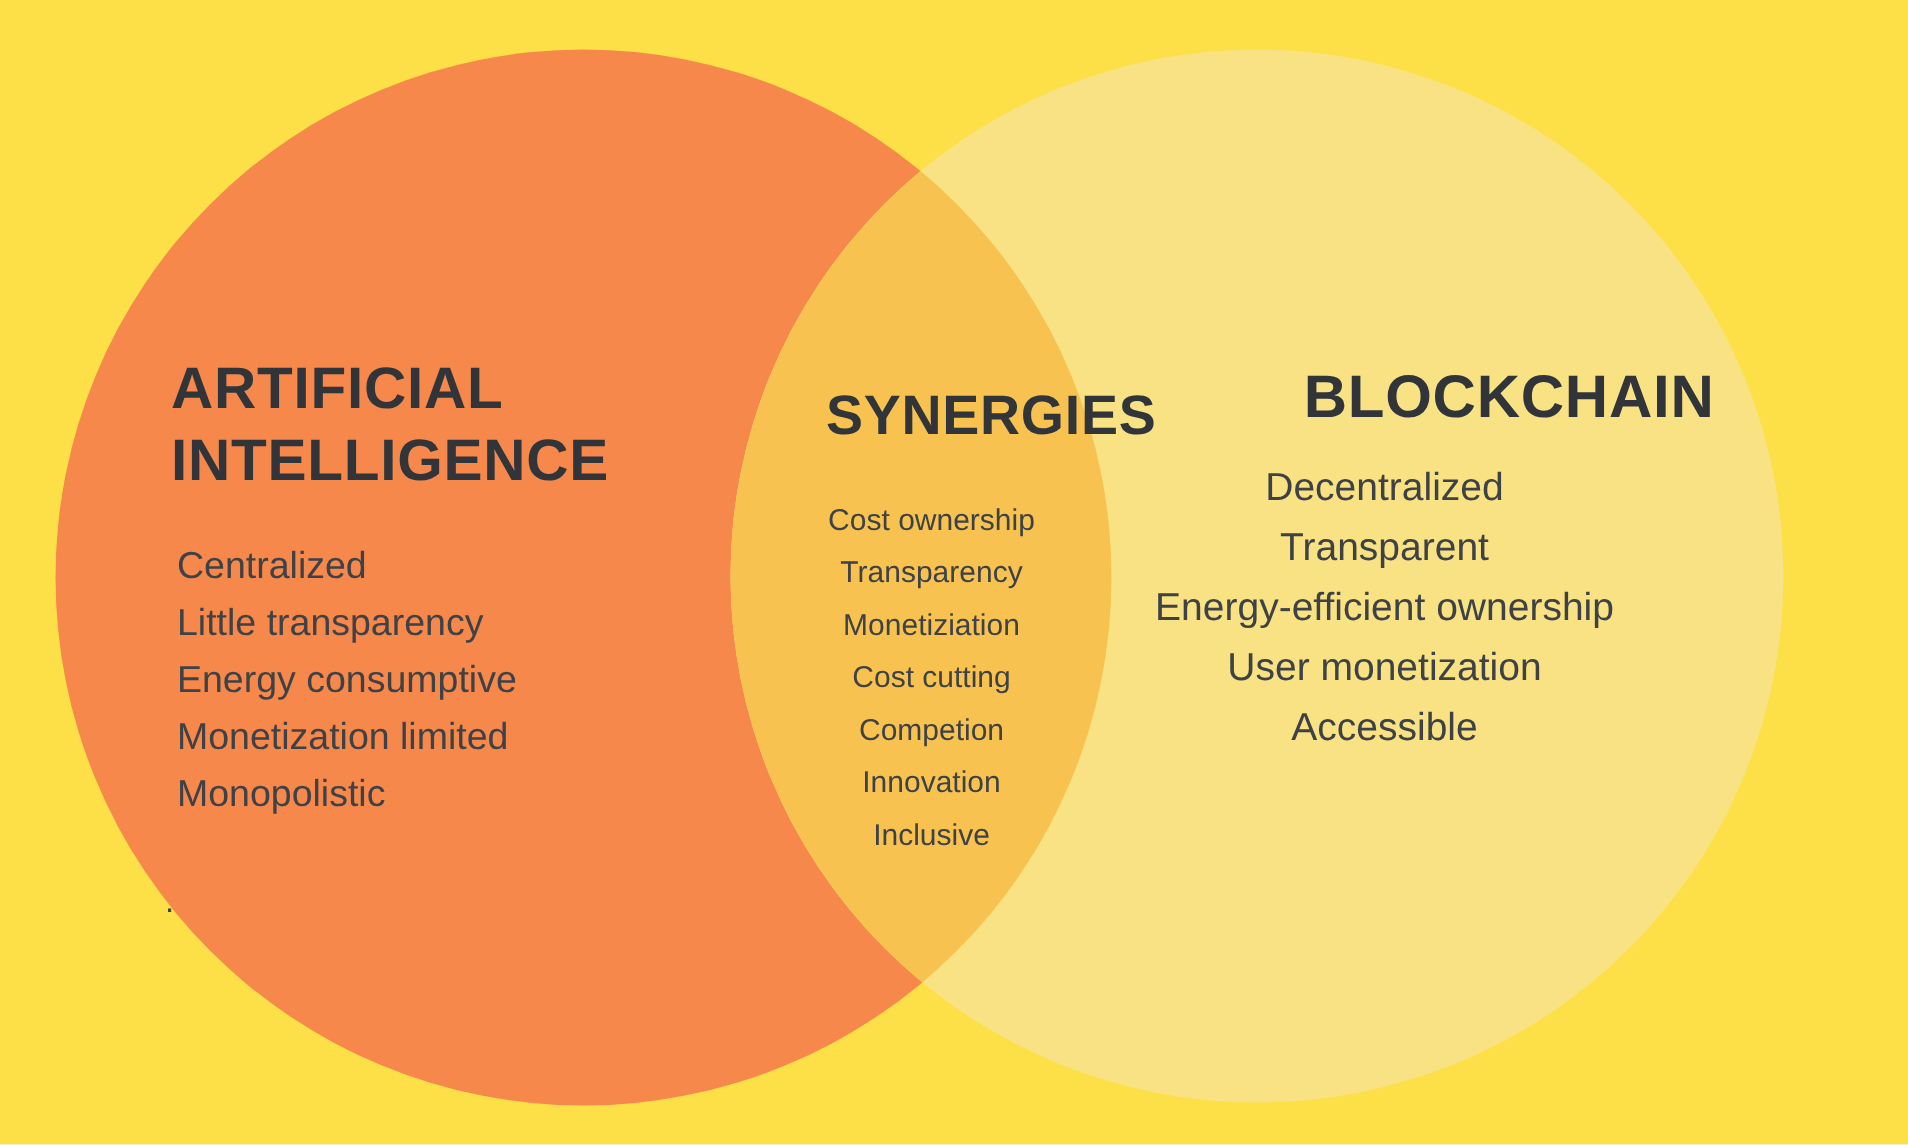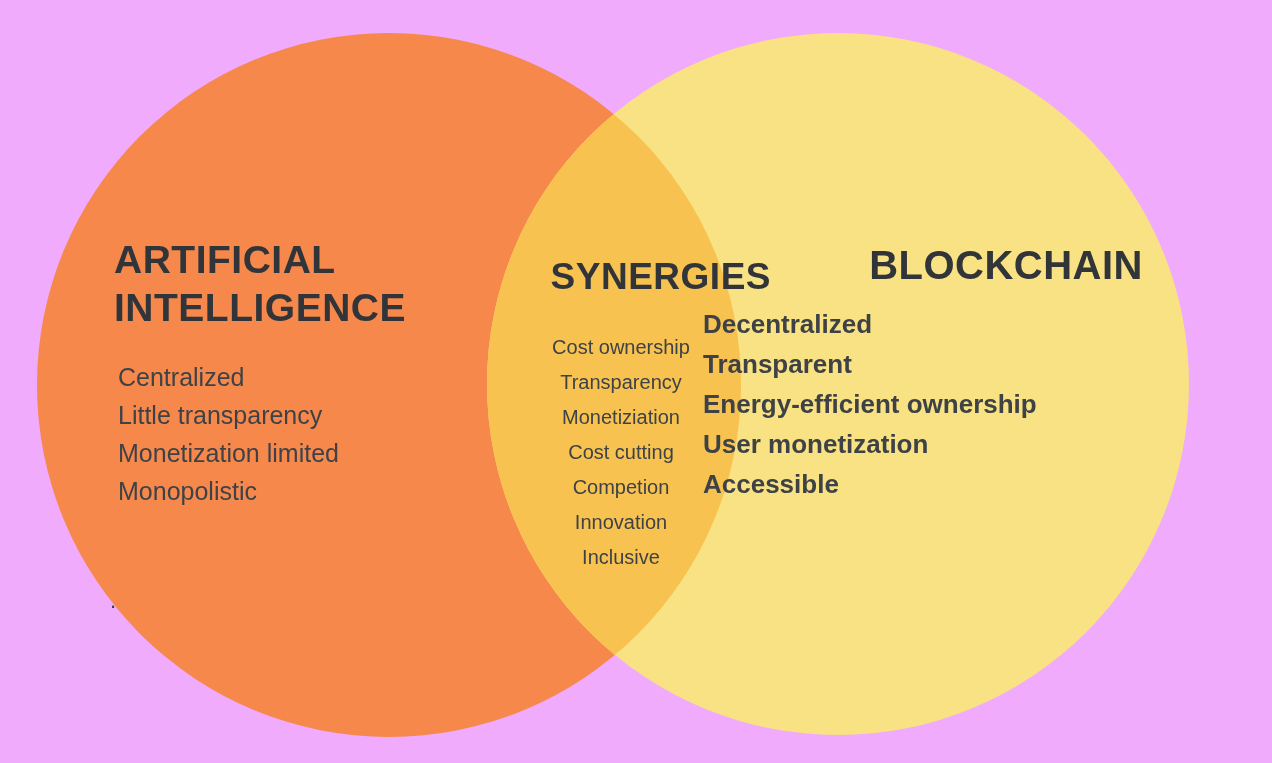--- a/index.html
+++ b/index.html
@@ -9,21 +9,21 @@
     height: 763px;
     background: #FFFFFF;
     font-family: "Liberation Sans", "DejaVu Sans", sans-serif;
     overflow: hidden;
   }
 
   .canvas {
     position: relative;
     width: 1272px;
     height: 763px;
-    background: #f0abfc;
+    background: #fde047;
   }
 
   .venn-svg {
     position: absolute;
     top: 0;
     left: 0;
   }
 
   .text-layer { position: absolute; inset: 0; }
 
@@ -80,25 +80,24 @@
     font-size: 40px;
     font-weight: 800;
     letter-spacing: 0.5px;
     color: #31353A;
   }
 
   .bc-list {
     left: 703px;
     top: 304px;
     width: 440px;
-    text-align: left;
+    text-align: center;
     font-size: 26px;
     line-height: 40px;
     color: #3E4246;
-    font-weight: bold;
   }
 
   .stray-mark {
     left: 110px;
     top: 588px;
     font-size: 22px;
     color: #3E4246;
   }
 
   .list-item { white-space: nowrap; }
@@ -119,20 +118,21 @@
     <circle cx="838" cy="384" r="351" clip-path="url(#clip-left-circle)" fill="#F7C24F"></circle>
   </svg>
 
   <div class="text-layer">
 
     <div class="abs ai-title">ARTIFICIAL INTELLIGENCE</div>
 
     <div class="abs ai-list">
       <div class="list-item">Centralized</div>
       <div class="list-item">Little transparency</div>
+      <div class="list-item">Energy consumptive</div>
       <div class="list-item">Monetization limited</div>
       <div class="list-item">Monopolistic</div>
     </div>
 
     <div class="abs syn-title">SYNERGIES</div>
 
     <div class="abs syn-list">
       <div class="list-item">Cost ownership</div>
       <div class="list-item">Transparency</div>
       <div class="list-item">Monetiziation</div>

